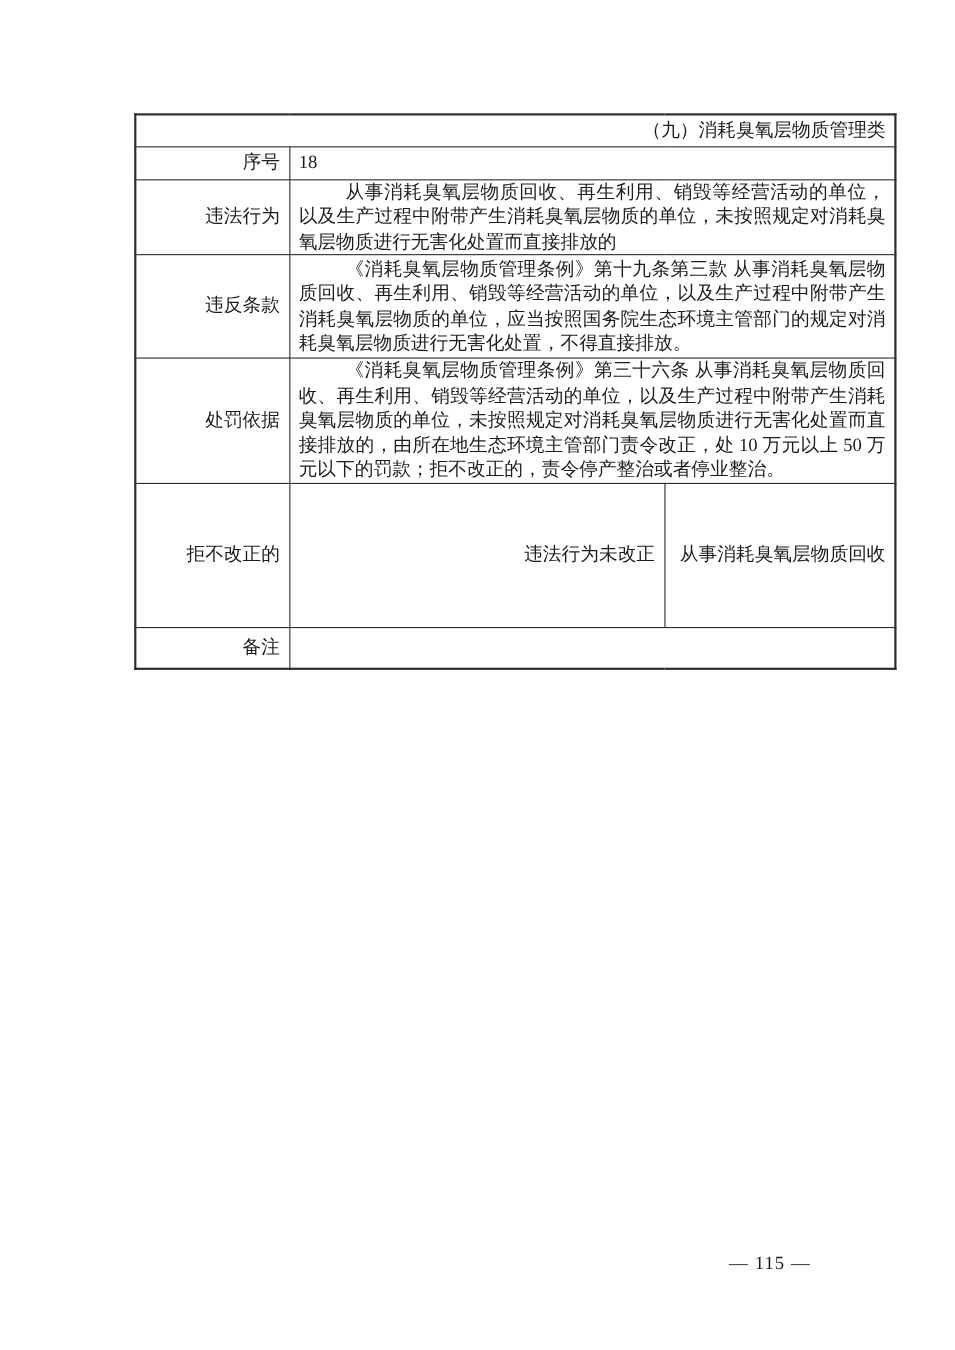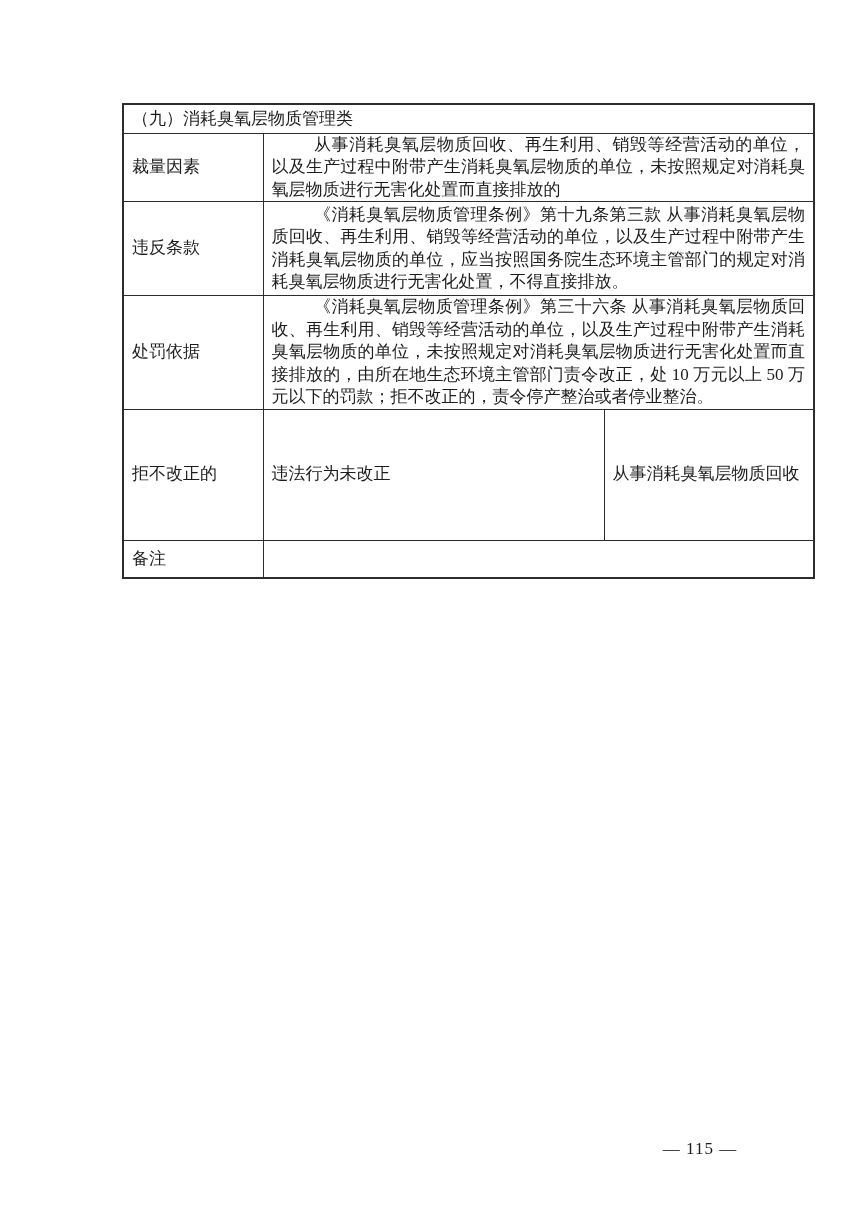--- a/index.html
+++ b/index.html
@@ -37,20 +37,21 @@
   tr.r-serial   { height: 30px; }
   tr.r-violation{ height: 66px; }
   tr.r-clause   { height: 94px; }
   tr.r-basis    { height: 113px; }
   tr.r-dhead    { height: 32px; }
   tr.r-drow     { height: 131px; }
   tr.r-remarks  { height: 38px; }
   td.label-cell {
     padding-left: 9px;
     vertical-align: middle;
+    text-align: right;
   }
   td.para-cell {
     text-align: justify;
     text-indent: 2.5em;
     vertical-align: middle;
     padding: 2px 8px 2px 7px;
   }
   td.plain-cell {
     padding-left: 10px;
   }
@@ -74,22 +75,26 @@
   <table class="penalty-table">
     <colgroup>
       <col style="width:140px">
       <col style="width:341px">
       <col style="width:210px">
     </colgroup>
     <tbody>
       <tr class="r-title">
         <td colspan="3" class="label-cell">（九）消耗臭氧层物质管理类</td>
       </tr>
+      <tr class="r-serial">
+        <td class="label-cell">序号</td>
+        <td colspan="2" class="plain-cell">18</td>
+      </tr>
       <tr class="r-violation">
-        <td class="label-cell">裁量因素</td>
+        <td class="label-cell">违法行为</td>
         <td colspan="2" class="para-cell">从事消耗臭氧层物质回收、再生利用、销毁等经营活动的单位，以及生产过程中附带产生消耗臭氧层物质的单位，未按照规定对消耗臭氧层物质进行无害化处置而直接排放的</td>
       </tr>
       <tr class="r-clause">
         <td class="label-cell">违反条款</td>
         <td colspan="2" class="para-cell">《消耗臭氧层物质管理条例》第十九条第三款 从事消耗臭氧层物质回收、再生利用、销毁等经营活动的单位，以及生产过程中附带产生消耗臭氧层物质的单位，应当按照国务院生态环境主管部门的规定对消耗臭氧层物质进行无害化处置，不得直接排放。</td>
       </tr>
       <tr class="r-basis">
         <td class="label-cell">处罚依据</td>
         <td colspan="2" class="para-cell">《消耗臭氧层物质管理条例》第三十六条 从事消耗臭氧层物质回收、再生利用、销毁等经营活动的单位，以及生产过程中附带产生消耗臭氧层物质的单位，未按照规定对消耗臭氧层物质进行无害化处置而直接排放的，由所在地生态环境主管部门责令改正，处 10 万元以上 50 万元以下的罚款；拒不改正的，责令停产整治或者停业整治。</td>
       </tr>

